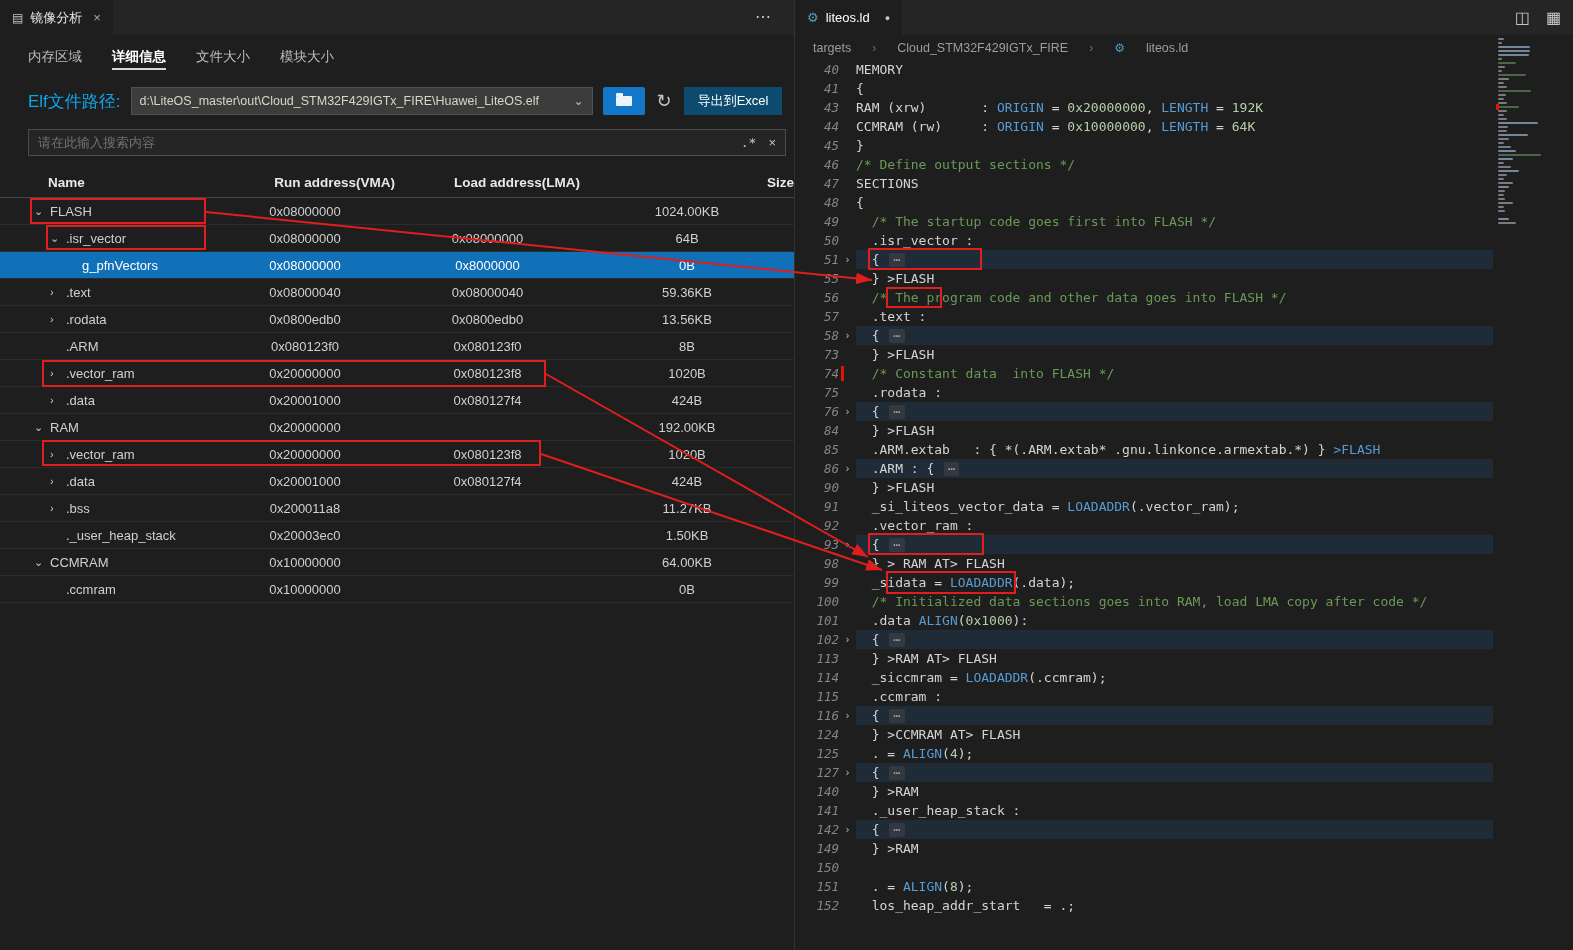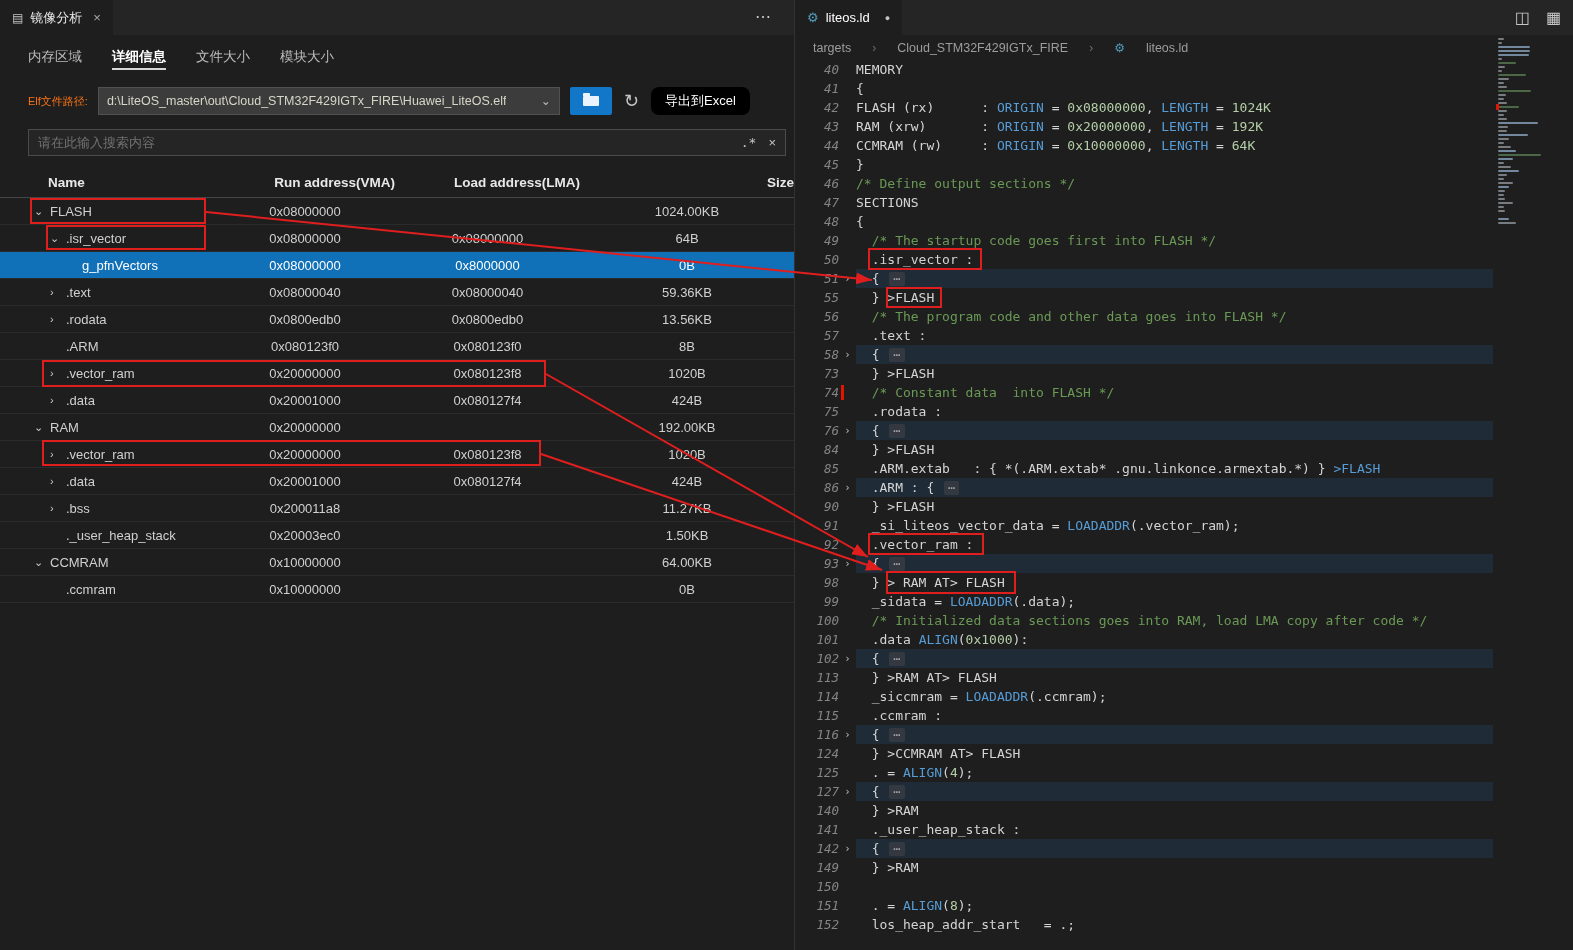--- a/index.html
+++ b/index.html
@@ -13,32 +13,32 @@
   .ptab { display:flex; align-items:center; gap:7px; padding:0 12px; background:#1e1e1e; color:#e7e7e7; }
   .picon { color:#c5c5c5; font-size:12px; }
   .close { color:#a8a8a8; margin-left:4px; font-size:13px; cursor:pointer; }
   .more { position:absolute; right:22px; top:7px; color:#cccccc; font-size:16px; letter-spacing:1px; cursor:pointer; }
 
   .subtabs { display:flex; gap:30px; padding:13px 0 0 28px; height:35px; }
   .subtab { color:#bcbcbc; padding-bottom:7px; cursor:pointer; font-size:13.5px; }
   .subtab.active { color:#ffffff; font-weight:bold; border-bottom:2px solid #d7d7d7; }
 
   .elf-row { display:flex; align-items:center; margin:16px 0 0 28px; height:30px; gap:10px; }
-  .elf-label { color:#f97316; font-size:11px; }
+  .elf-label { color:#0ea5e9; font-size:17px; }
   .elf-input { width:462px; height:28px; background:#3c3c3c; border:1px solid #515151; display:flex;
                align-items:center; justify-content:space-between; padding:0 8px; color:#d6d6c8; font-size:12.5px; cursor:text; }
   .elf-val { white-space:nowrap; overflow:hidden; }
   .ddl { color:#bdbdbd; font-size:12px; }
   .folder-btn { width:42px; height:28px; background:#1377c9; border:none; border-radius:2px;
                 display:flex; align-items:center; justify-content:center; cursor:pointer; }
   .folder-glyph { display:block; width:16px; height:10px; background:#eaf4fe; border-radius:1px; position:relative; }
   .folder-glyph::before { content:""; position:absolute; left:0; top:-3px; width:7px; height:3px; background:#eaf4fe; border-radius:1px 1px 0 0; }
   .refresh { color:#c5c5c5; font-size:18px; margin:0 2px; cursor:pointer; }
-  .excel-btn { height:28px; background:#000000; color:#ffffff; border:none; padding:0 14px; font-size:13px;
-               border-radius:8px; cursor:pointer; }
+  .excel-btn { height:28px; background:#0c4a6e; color:#ffffff; border:none; padding:0 14px; font-size:13px;
+               border-radius:0; cursor:pointer; }
 
   .search-row { margin:13px 0 0 28px; width:758px; height:27px; border:1px solid #4b4b4b; background:#252526;
                 display:flex; align-items:center; padding:0 9px; cursor:text; }
   .ph { color:#717171; flex:1; font-size:13px; }
   .regex { color:#c5c5c5; font-family:"DejaVu Sans Mono",monospace; margin-right:12px; cursor:pointer; }
   .clearx { color:#c5c5c5; cursor:pointer; }
 
   .table { margin-top:12px; }
   .thead, .trow { display:grid; grid-template-columns:215px 180px 185px 1fr; align-items:center; }
   .thead { height:30px; border-bottom:1px solid #454545; color:#e8e8e8; font-weight:bold; font-size:13.5px; }
@@ -300,21 +300,20 @@
         <span class="bc-item">targets</span>
         <span class="bc-sep">›</span>
         <span class="bc-item">Cloud_STM32F429IGTx_FIRE</span>
         <span class="bc-sep">›</span>
         <span class="bc-icon">⚙</span>
         <span class="bc-item">liteos.ld</span>
       </div>
     <div class="code" id="code">
         <div class="cline"><span class="lnum">40</span><span class="fldc"></span><span class="ltext"><span class="tp">MEMORY</span></span></div>
         <div class="cline"><span class="lnum">41</span><span class="fldc"></span><span class="ltext"><span class="tp">{</span></span></div>
-        <div class="cline"><span class="lnum">42</span><span class="fldc"></span><span class="ltext"><span class="tp">FLASH (rx)      : </span><span class="tk">ORIGIN</span><span class="tp"> = </span><span class="tn">0x08000000</span><span class="tp">, </span><span class="tk">LENGTH</span><span class="tp"> = </span><span class="tn">1024K</span></span></div>
         <div class="cline"><span class="lnum">43</span><span class="fldc"></span><span class="ltext"><span class="tp">RAM (xrw)       : </span><span class="tk">ORIGIN</span><span class="tp"> = </span><span class="tn">0x20000000</span><span class="tp">, </span><span class="tk">LENGTH</span><span class="tp"> = </span><span class="tn">192K</span></span></div>
         <div class="cline"><span class="lnum">44</span><span class="fldc"></span><span class="ltext"><span class="tp">CCMRAM (rw)     : </span><span class="tk">ORIGIN</span><span class="tp"> = </span><span class="tn">0x10000000</span><span class="tp">, </span><span class="tk">LENGTH</span><span class="tp"> = </span><span class="tn">64K</span></span></div>
         <div class="cline"><span class="lnum">45</span><span class="fldc"></span><span class="ltext"><span class="tp">}</span></span></div>
         <div class="cline"><span class="lnum">46</span><span class="fldc"></span><span class="ltext"><span class="tc">/* Define output sections */</span></span></div>
         <div class="cline"><span class="lnum">47</span><span class="fldc"></span><span class="ltext"><span class="tp">SECTIONS</span></span></div>
         <div class="cline"><span class="lnum">48</span><span class="fldc"></span><span class="ltext"><span class="tp">{</span></span></div>
         <div class="cline"><span class="lnum">49</span><span class="fldc"></span><span class="ltext"><span class="tp">  </span><span class="tc">/* The startup code goes first into FLASH */</span></span></div>
         <div class="cline"><span class="lnum">50</span><span class="fldc"></span><span class="ltext"><span class="tp">  .isr_vector :</span></span></div>
         <div class="cline band"><span class="lnum">51</span><span class="fldc">›</span><span class="ltext"><span class="tp">  { </span><span class="tf">⋯</span></span></div>
         <div class="cline"><span class="lnum">55</span><span class="fldc"></span><span class="ltext"><span class="tp">  } &gt;FLASH</span></span></div>

